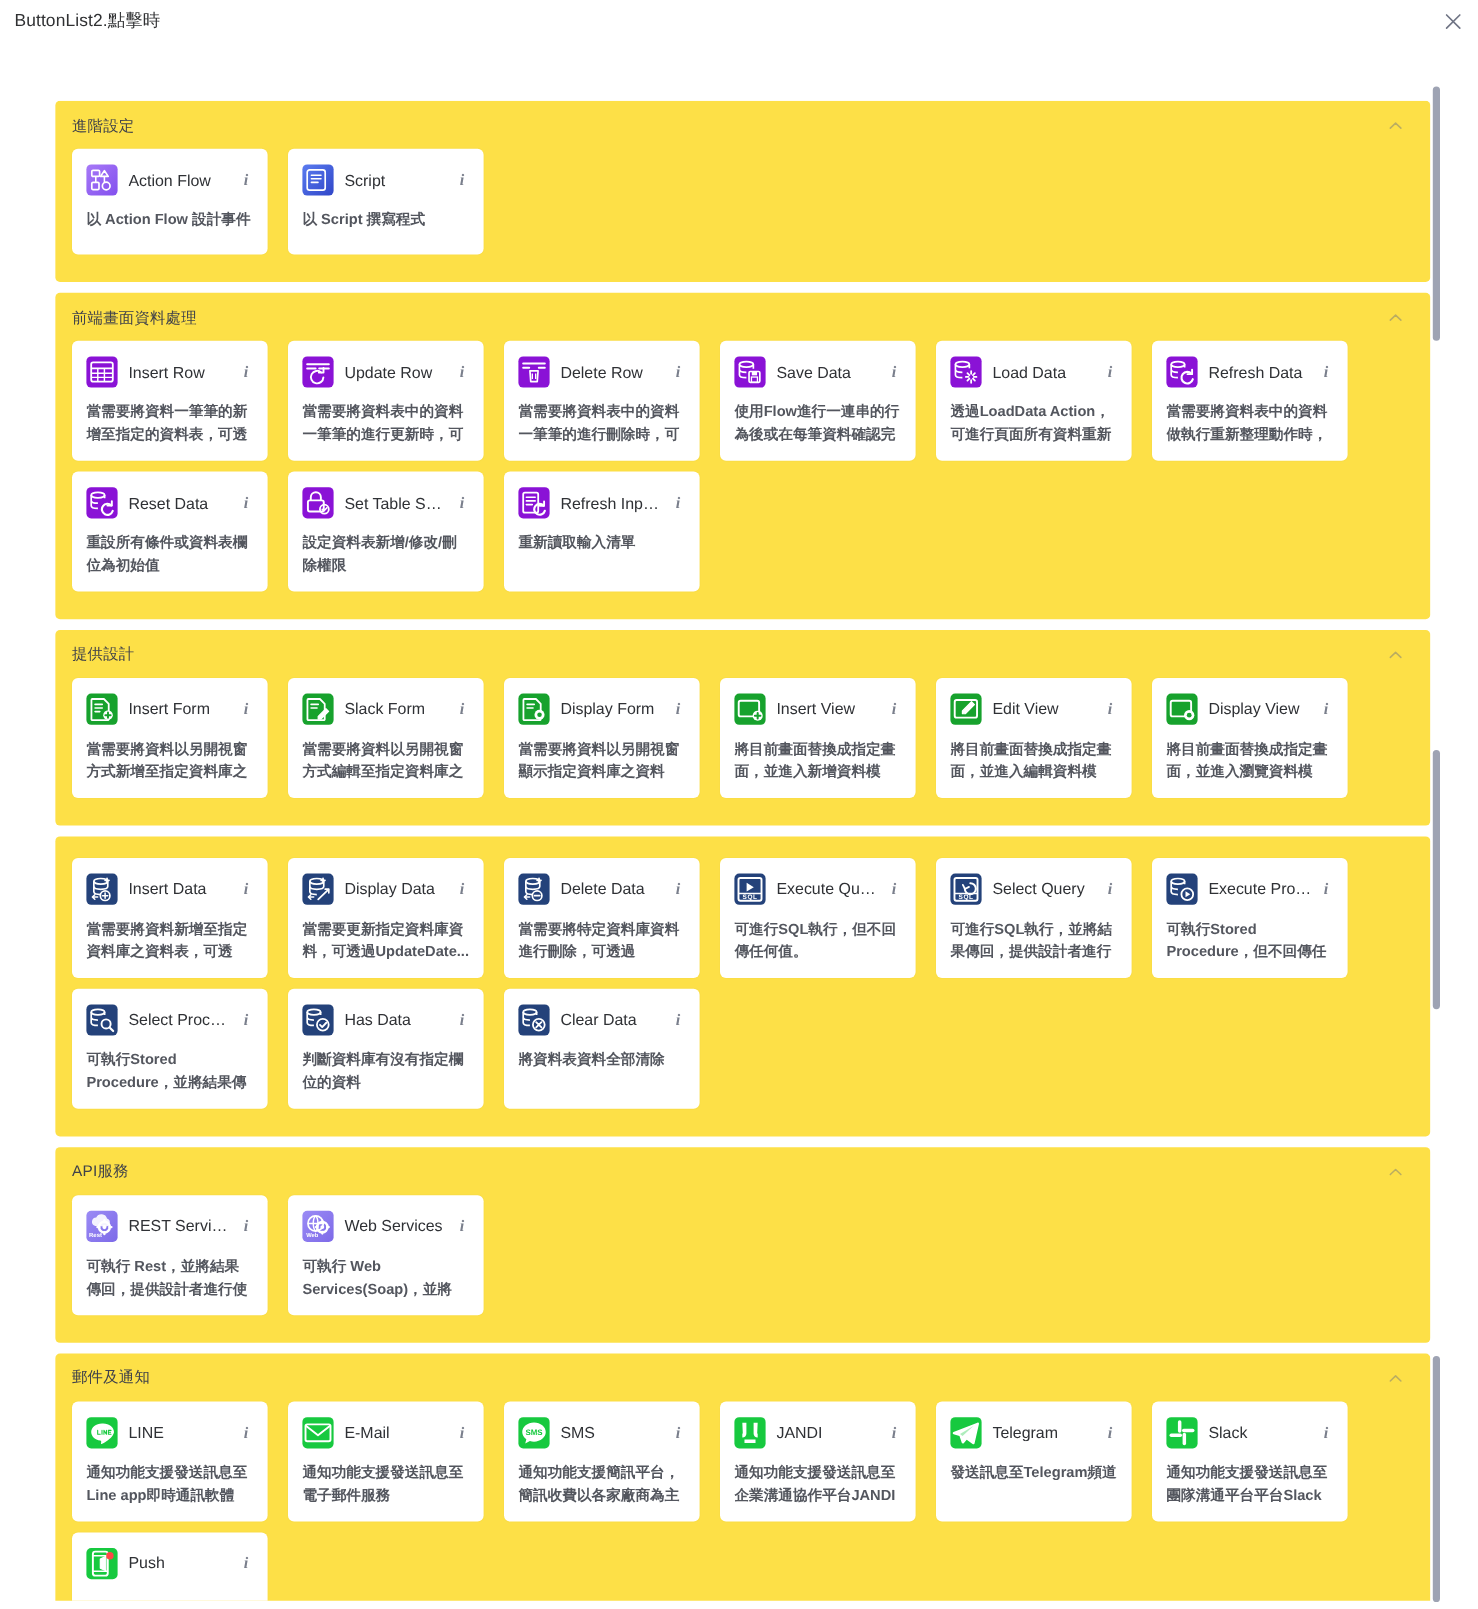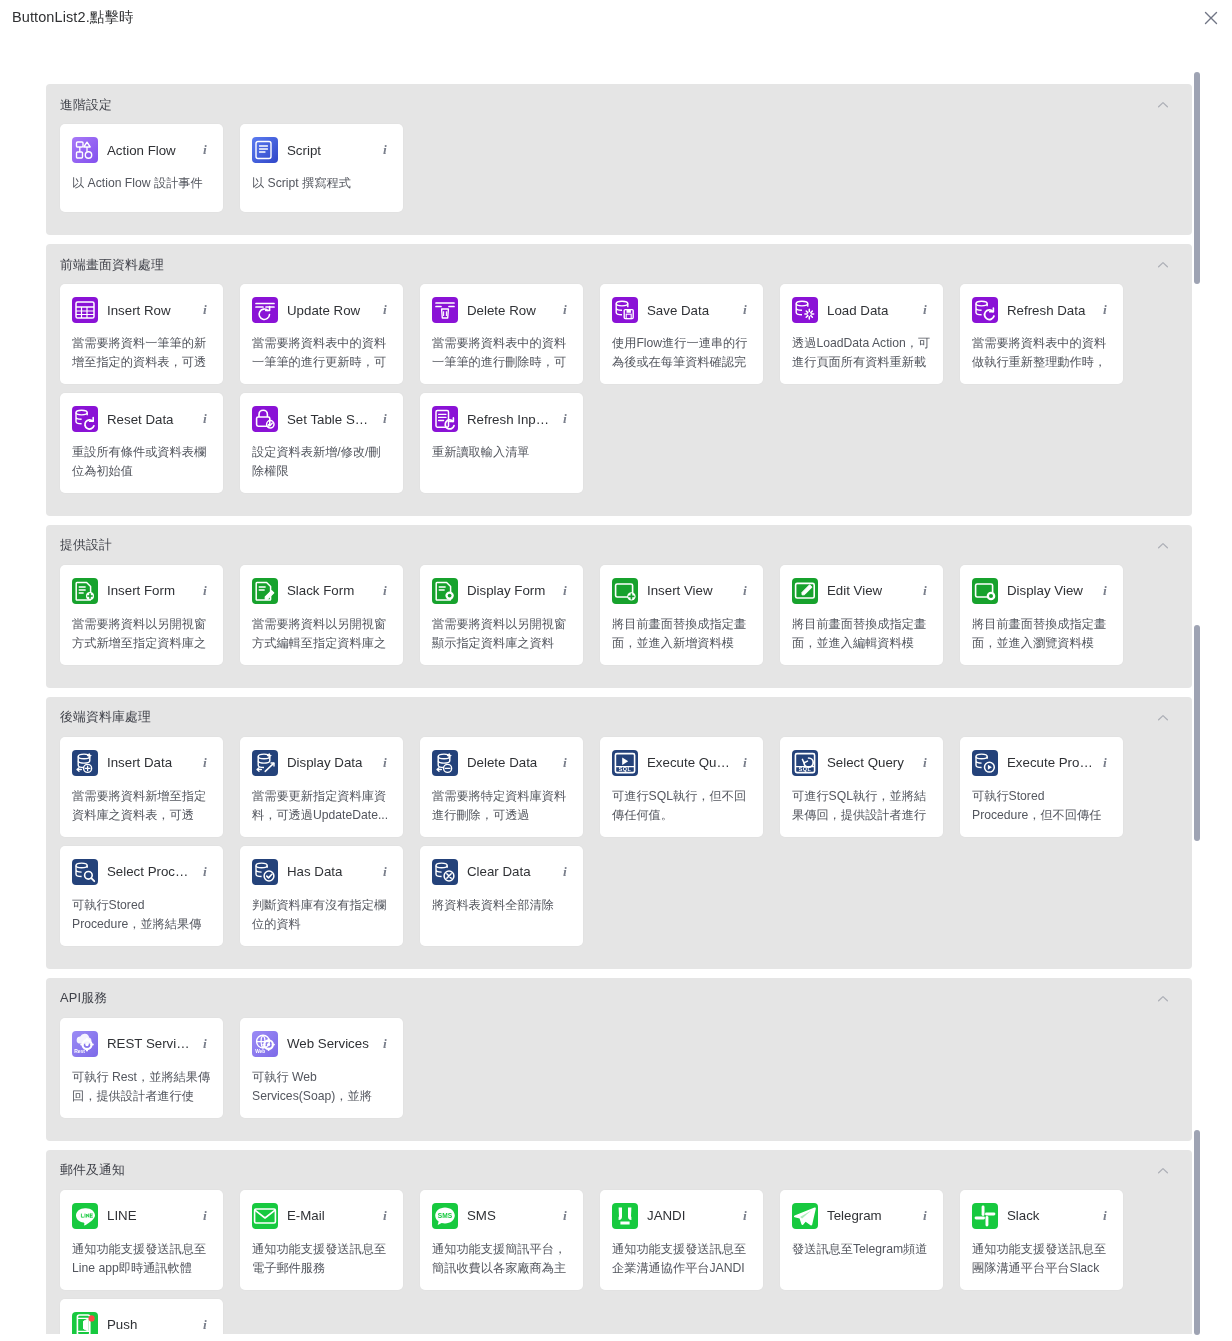--- a/index.html
+++ b/index.html
@@ -69,21 +69,21 @@
   .scroll-area {
     position: absolute;
     left: 46px; top: 84px;
     width: 1146px;
     height: 1250px;
     overflow: hidden;
   }
 
   
   .section {
-    background: #e5e5e5;
+    background: #fde047;
     border-radius: 4px;
     margin-bottom: 9px;
     padding: 10px 14px 14px 14px;
     position: relative;
   }
   .section-head {
     display: flex;
     align-items: center;
     justify-content: space-between;
     height: 22px;
@@ -152,20 +152,21 @@
     color: #7a7f8c;
     cursor: pointer;
   }
   .card-desc {
     margin-top: 9px;
     font-size: 12.2px;
     line-height: 1.55;
     color: #53565e;
     max-height: 38px;
     overflow: hidden;
+    font-weight: bold;
   }
 
   
   .sb-track {
     position: absolute;
     right: 32px;
     width: 6px;
     border-radius: 3px;
     background: #8d93a6;
     opacity: .85;
@@ -464,26 +465,20 @@
                 </svg>
               </div>
               <div class="card-title">Display View</div>
               <div class="info-icon">i</div>
             </div>
             <div class="card-desc">將目前畫面替換成指定畫面，並進入瀏覽資料模式...</div>
           </div>
         </div>
       </div>
       <div class="section">
-        <div class="section-head">
-          <div class="section-title">後端資料庫處理</div>
-          <div class="chevron"><svg viewBox="0 0 14 14" width="14" height="14" aria-hidden="true">
-   <path d="M2.6 8.8 L7 4.6 L11.4 8.8" fill="none" stroke="#6b7080" stroke-width="1.3" stroke-linecap="round" stroke-linejoin="round"></path>
-            </svg></div>
-        </div>
         <div class="cards">
           <div class="card">
             <div class="card-head">
               <div class="card-icon" style="background:#24427a;">
                 <svg viewBox="0 0 26 26" width="26" height="26" aria-hidden="true">
                   <ellipse cx="12" cy="6.4" rx="5.8" ry="2.3" fill="none" stroke="#fff" stroke-width="1.4"></ellipse>
      <path d="M6.2 6.4 v4.4 c0 1.3 2.6 2.3 5.8 2.3 s5.8-1 5.8-2.3 V6.4" fill="none" stroke="#fff" stroke-width="1.4"></path>
      <path d="M6.2 10.8 v4.4 c0 1.3 2.6 2.3 5.8 2.3" fill="none" stroke="#fff" stroke-width="1.4"></path>
      <path d="M17.2 4 v3.2 M15.6 5.6 h3.2" stroke="#fff" stroke-width="1.5" stroke-linecap="round"></path>
      <circle cx="15.6" cy="18.4" r="4" fill="none" stroke="#fff" stroke-width="1.4"></circle>

